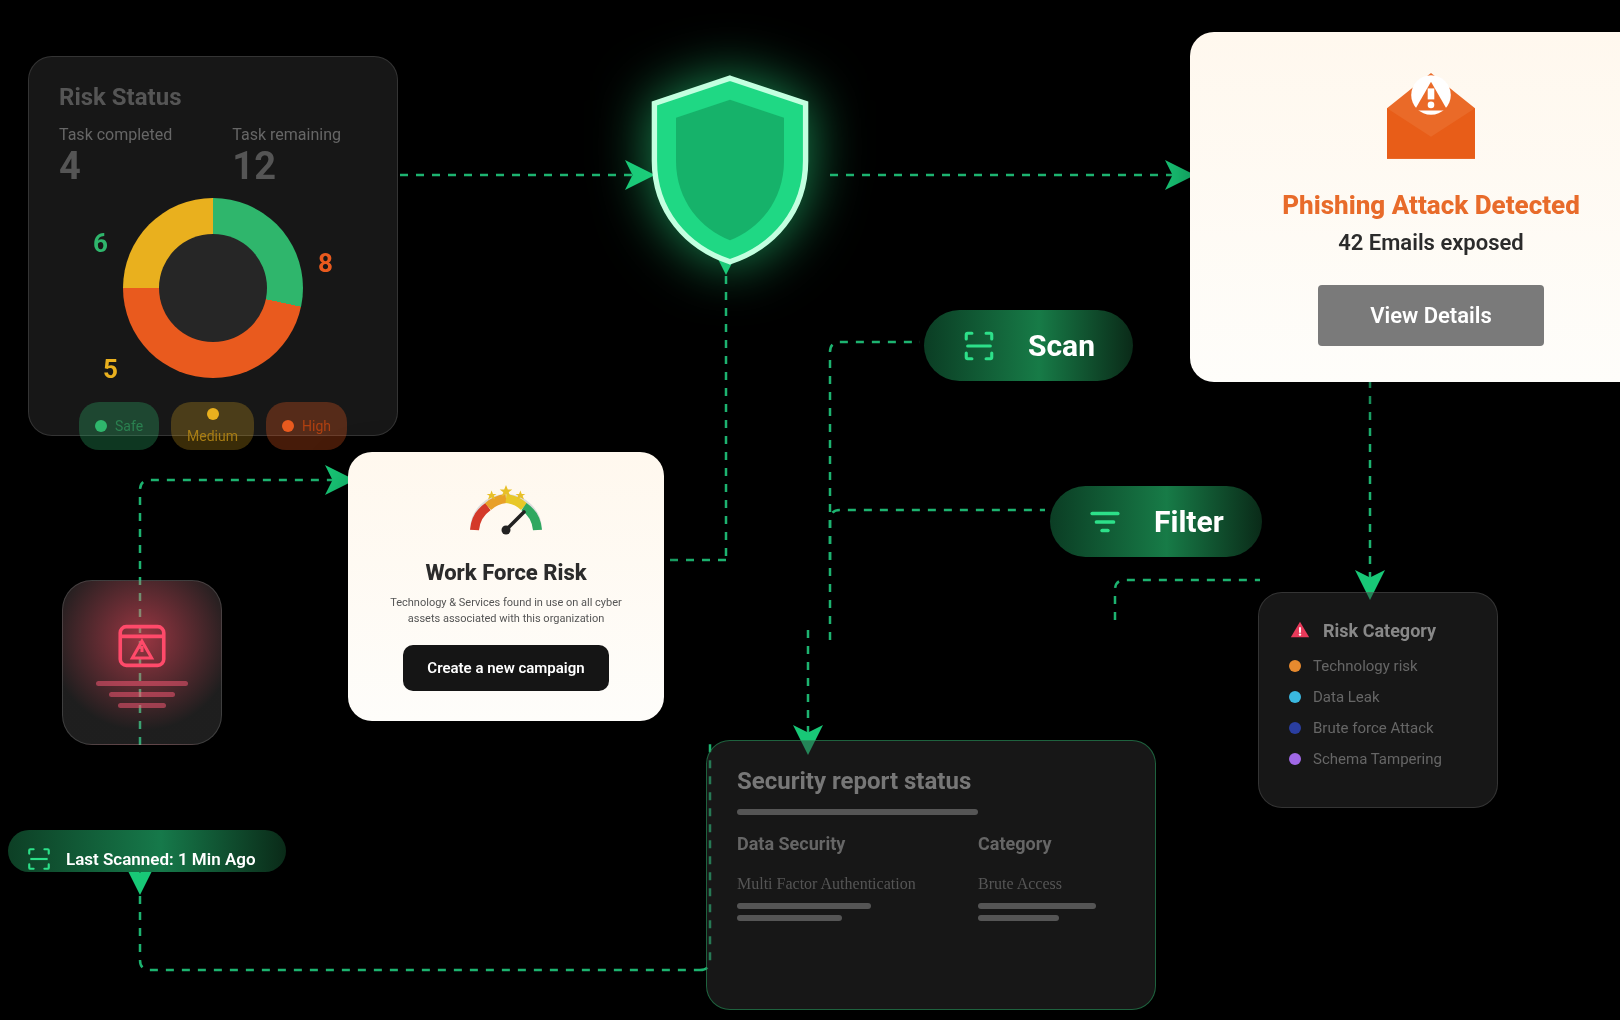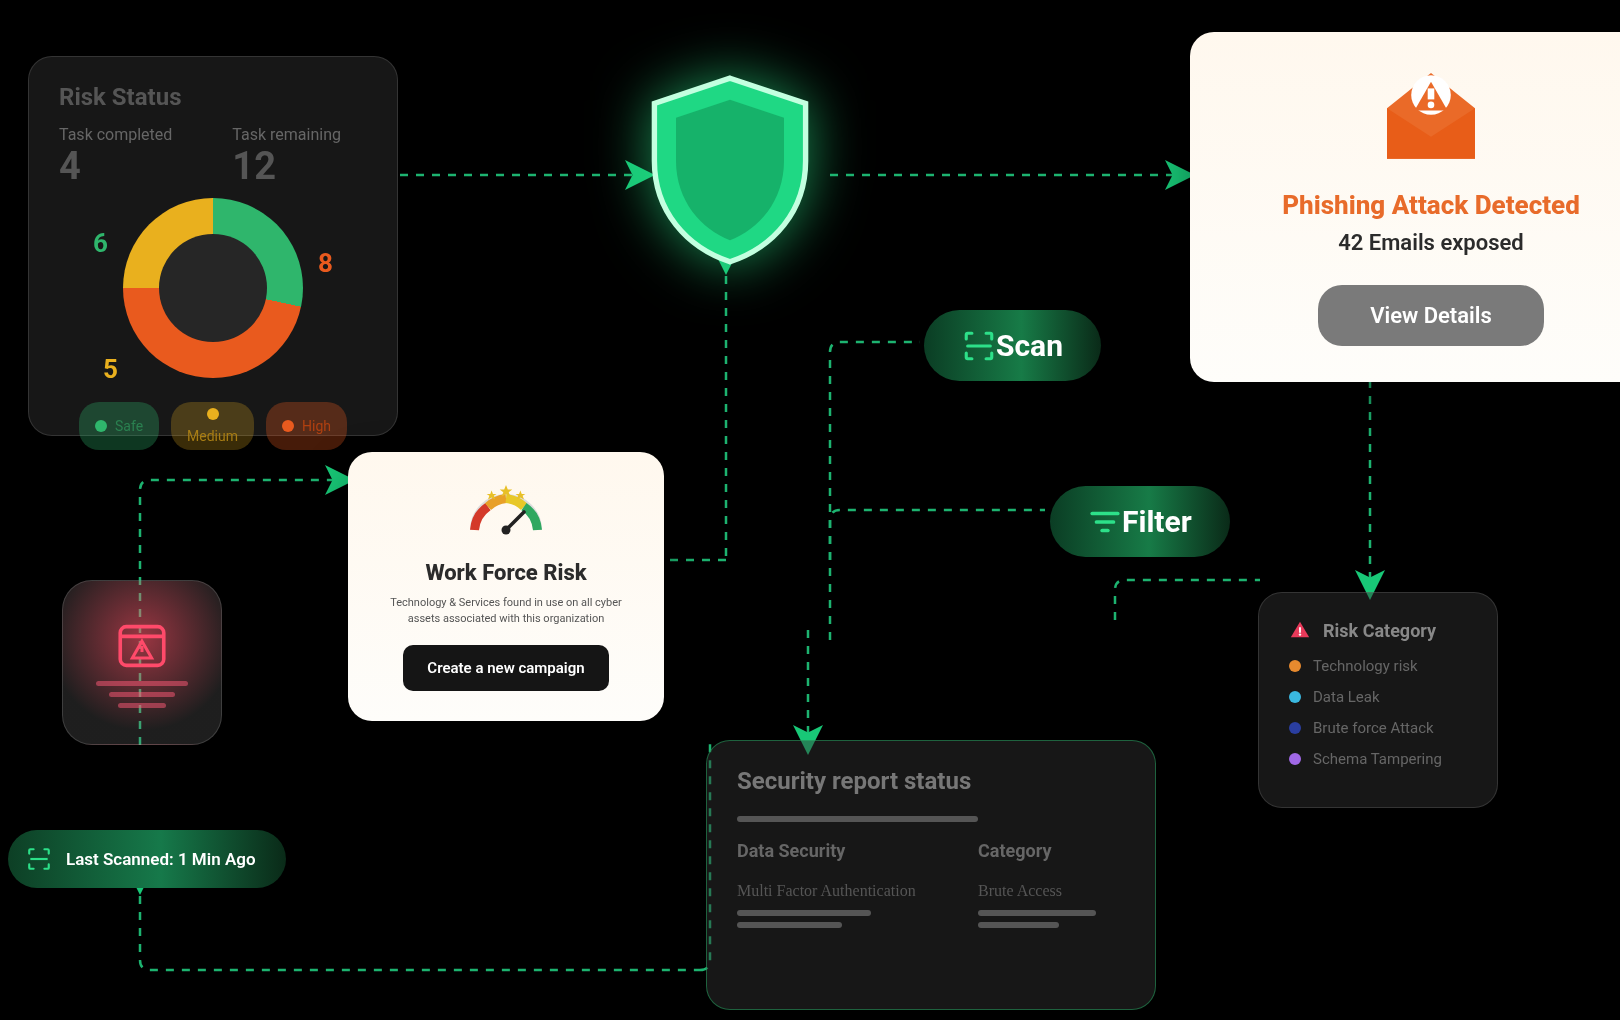--- a/index.html
+++ b/index.html
@@ -37,45 +37,45 @@
   .pill-high { background: rgba(233,90,30,0.3); color: #b04010; } .pill-high .dot { background: #e95a1e; }
 
   
   .shield { position: absolute; left: 640px; top: 70px; z-index: 5; filter: drop-shadow(0 0 28px rgba(40,220,130,0.65)); }
 
   
   .phishing { left: 1190px; top: 32px; width: 482px; height: 350px; }
   .phishing .ico { margin-bottom: 14px; }
   .phishing h3 { color: #e86b2a; font-size: 26px; font-weight: 800; margin-bottom: 10px; }
   .phishing .sub { color: #2b2b2b; font-size: 22px; font-weight: 600; margin-bottom: 30px; }
-  .phishing .btn { background: #7a7a7a; color: #fff; border: none; border-radius: 24px; padding: 18px 52px; font-size: 22px; font-weight: 600; cursor: pointer; }
-
-  
-  .chip { position: absolute; background: linear-gradient(90deg,#0b3d24 0%, #177b47 55%, #0a2a18 100%); border-radius: 40px; display: flex; align-items: center; gap: 0; padding: 18px 38px; color: #fff; font-size: 30px; font-weight: 700; z-index: 5; }
+  .phishing .btn { background: #7a7a7a; color: #fff; border: none; border-radius: 4px; padding: 18px 52px; font-size: 22px; font-weight: 600; cursor: pointer; }
+
+  
+  .chip { position: absolute; background: linear-gradient(90deg,#0b3d24 0%, #177b47 55%, #0a2a18 100%); border-radius: 40px; display: flex; align-items: center; gap: 32px; padding: 18px 38px; color: #fff; font-size: 30px; font-weight: 700; z-index: 5; }
   .chip svg { flex-shrink: 0; }
   .scan-chip { left: 924px; top: 310px; }
   .filter-chip { left: 1050px; top: 486px; }
 
   
   .workforce { left: 348px; top: 452px; width: 316px; }
   .workforce h4 { color: #2b2b2b; font-size: 22px; font-weight: 800; margin: 14px 0 10px; }
   .workforce p { color: #555; font-size: 11px; line-height: 1.45; margin-bottom: 18px; }
   .workforce .btn-dark { background: #151515; color: #fff; border: none; border-radius: 10px; padding: 14px 24px; font-size: 15px; font-weight: 600; cursor: pointer; }
 
   
   .alert-tile { position: absolute; left: 62px; top: 580px; width: 160px; height: 165px; border-radius: 30px; background: radial-gradient(circle at 50% 35%, rgba(255,90,110,0.6) 0%, rgba(120,120,120,0.25) 70%); border: 1px solid rgba(160,160,160,0.25); z-index: 5; display: flex; flex-direction: column; align-items: center; justify-content: center; gap: 6px; padding: 20px; }
   .alert-tile .bar { height: 5px; background: rgba(255,90,120,0.5); border-radius: 3px; }
   .alert-tile .b1 { width: 78%; } .alert-tile .b2 { width: 56%; } .alert-tile .b3 { width: 40%; }
 
   
-  .last-scanned { position: absolute; left: 8px; top: 830px; background: linear-gradient(90deg,#0d3f25 0%, #16794a 55%, #0a2a18 100%); border-radius: 34px; padding: 16px 30px 16px 18px; display: flex; align-items: center; gap: 14px; color: #fff; font-size: 17px; font-weight: 600; z-index: 5; }
+  .last-scanned { position: absolute; left: 8px; top: 830px; background: linear-gradient(90deg,#0d3f25 0%, #16794a 55%, #0a2a18 100%); border-radius: 34px; padding: 16px 30px 0 18px; display: flex; align-items: center; gap: 14px; color: #fff; font-size: 17px; font-weight: 600; z-index: 5; }
 
   
   .sec-report { left: 706px; top: 740px; width: 450px; height: 270px; border: 1.5px solid rgba(40,190,110,0.45); }
-  .sec-report h3 { color: #777; font-size: 24px; font-weight: 700; margin-bottom: 21px; }
+  .sec-report h3 { color: #777; font-size: 24px; font-weight: 700; margin-bottom: 14px; }
   .sec-report .hbar { height: 6px; background: #555; border-radius: 4px; width: 62%; margin-bottom: 18px; }
   .sr-cols { display: flex; gap: 50px; }
   .sr-col .hd { color: #666; font-size: 18px; font-weight: 700; margin-bottom: 21px; }
   .sr-col .txt { color: #555; font-size: 16px; margin: 2px 0 10px; font-family: Liberation Serif, serif; }
   .sr-col .bar { height: 6px; background: #555; border-radius: 4px; margin-bottom: 6px; }
 
   
   .risk-cat { left: 1258px; top: 592px; width: 240px; }
   .risk-cat .hd { display: flex; align-items: center; gap: 12px; color: #888; font-size: 18px; font-weight: 700; margin-bottom: 16px; }
   .risk-cat .row { display: flex; align-items: center; gap: 12px; color: #666; font-size: 15px; margin: 13px 0; }

